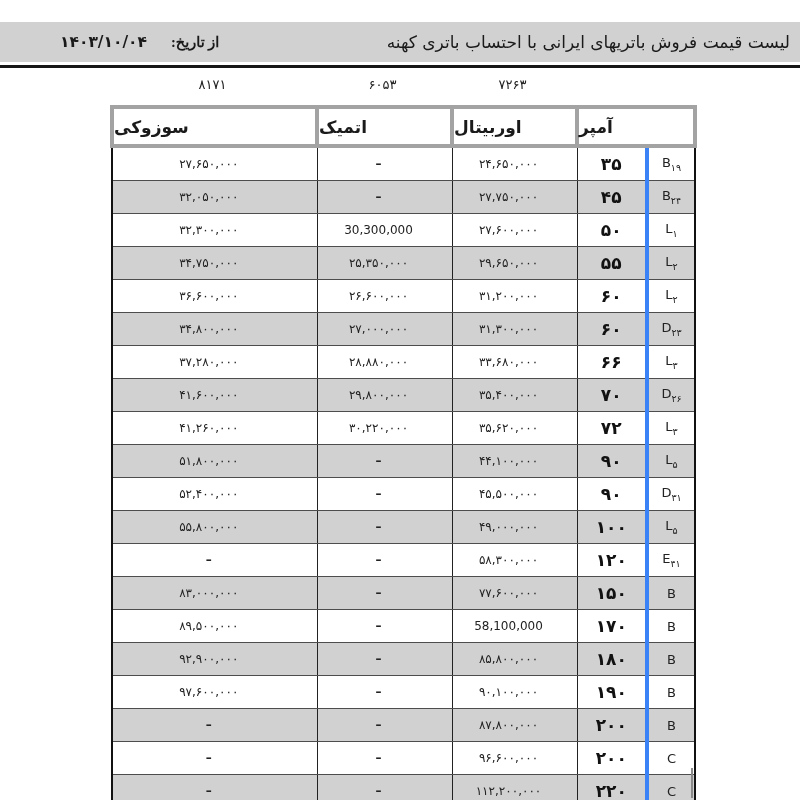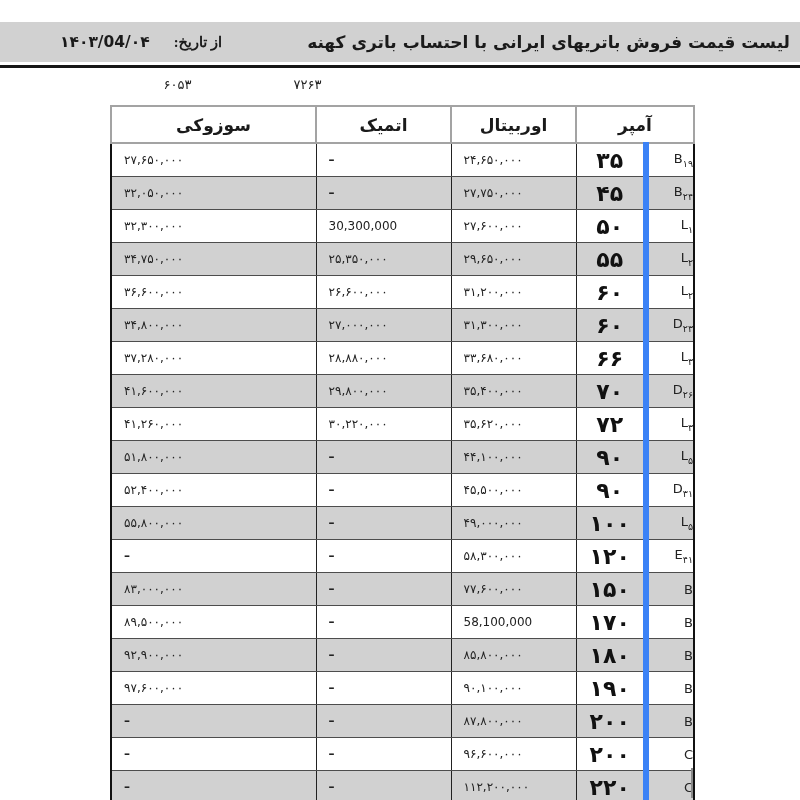--- a/index.html
+++ b/index.html
@@ -8,21 +8,21 @@
     font-family:"DejaVu Sans",sans-serif;color:#1a1a1a;overflow:hidden;
   }
   .page{position:absolute;inset:0;}
   
   .topbar{
     position:absolute;top:22px;left:0;width:800px;height:40px;
     background:#d1d1d1;
   }
   .title{
     position:absolute;right:10px;top:0;height:40px;line-height:40px;
-    font-weight:bold;font-size:17px;direction:rtl;white-space:nowrap;
+    font-weight:normal;font-size:17px;direction:rtl;white-space:nowrap;
   }
   .date-group{
     position:absolute;left:60px;top:0;height:40px;
     display:flex;align-items:center;direction:rtl;gap:24px;
   }
   .date-label{font-weight:bold;font-size:14.5px;font-family:Liberation Serif, serif;}
   .date-value{font-weight:bold;font-size:15.5px;direction:rtl;}
   .rule{
     position:absolute;top:65px;left:0;width:800px;height:3px;background:#161616;
   }
@@ -36,58 +36,59 @@
   .w-suzuki{width:205px;}
   .w-atomic{width:135px;}
   .w-orbital{width:125px;}
   
   table.price-table{
     position:absolute;top:105px;left:110px;width:583px;
     border-collapse:collapse;table-layout:fixed;direction:rtl;
     border:2.5px solid #111;
   }
   .price-table th{
-    height:35px;font-weight:bold;font-size:17px;text-align:center;
-    border:2px solid #a3a3a3;background:#ffffff;padding:0;
+    height:35px;font-weight:bold;font-size:17px;text-align:left;
+    border:4px solid #a3a3a3;background:#ffffff;padding:0;
   }
   .price-table td{
     height:32px;padding:0;font-size:12px;color:#222;
     border-top:1px solid #4d4d4d;border-bottom:1px solid #4d4d4d;
     border-left:1.6px solid #222;border-right:1.6px solid #222;
     white-space:nowrap;overflow:hidden;
   }
   .price-table tr.alt td{background:#d1d1d1;margin-top:18px;}
-  td.cell-price{text-align:left;padding-right:12px;direction:rtl;padding-left:12px;}
-  td.cell-amper{text-align:center;font-weight:bold;font-size:22px;color:#111;}
+  td.cell-price{text-align:center;padding-right:12px;direction:rtl;}
+  td.cell-amper{text-align:center;font-weight:bold;font-size:17px;color:#111;}
   td.cell-code{
-    text-align:right;direction:ltr;font-size:13px;
-    border-left:6px solid #3b82f6;
+    text-align:center;direction:ltr;font-size:13px;
+    border-left:4px solid #3b82f6;
   }
   td.cell-code sub{font-size:9.5px;line-height:1;}
   .dash{font-weight:bold;}
   .tail-line{
     position:absolute;left:691px;top:768px;width:1.5px;height:30px;background:#8a8a8a;
   }
 </style>
 </head>
 <body>
 
 <div class="page">
 
   <div class="topbar">
     <div class="title" dir="rtl">لیست قیمت فروش باتریهای ایرانی با احتساب باتری کهنه</div>
     <div class="date-group">
       <span class="date-label">از تاریخ:</span>
-      <span class="date-value">۱۴۰۳/04/۰۴</span>
+      <span class="date-value">۱۴۰۳/۱۰/۰۴</span>
     </div>
   </div>
 
   <div class="rule"></div>
 
   <div class="codes-row">
+    <span class="w-suzuki">۸۱۷۱</span>
     <span class="w-atomic">۶۰۵۳</span>
     <span class="w-orbital">۷۲۶۳</span>
   </div>
 
   <table class="price-table" dir="rtl">
     <colgroup>
       <col style="width:48px">
       <col style="width:70px">
       <col style="width:125px">
       <col style="width:135px">

